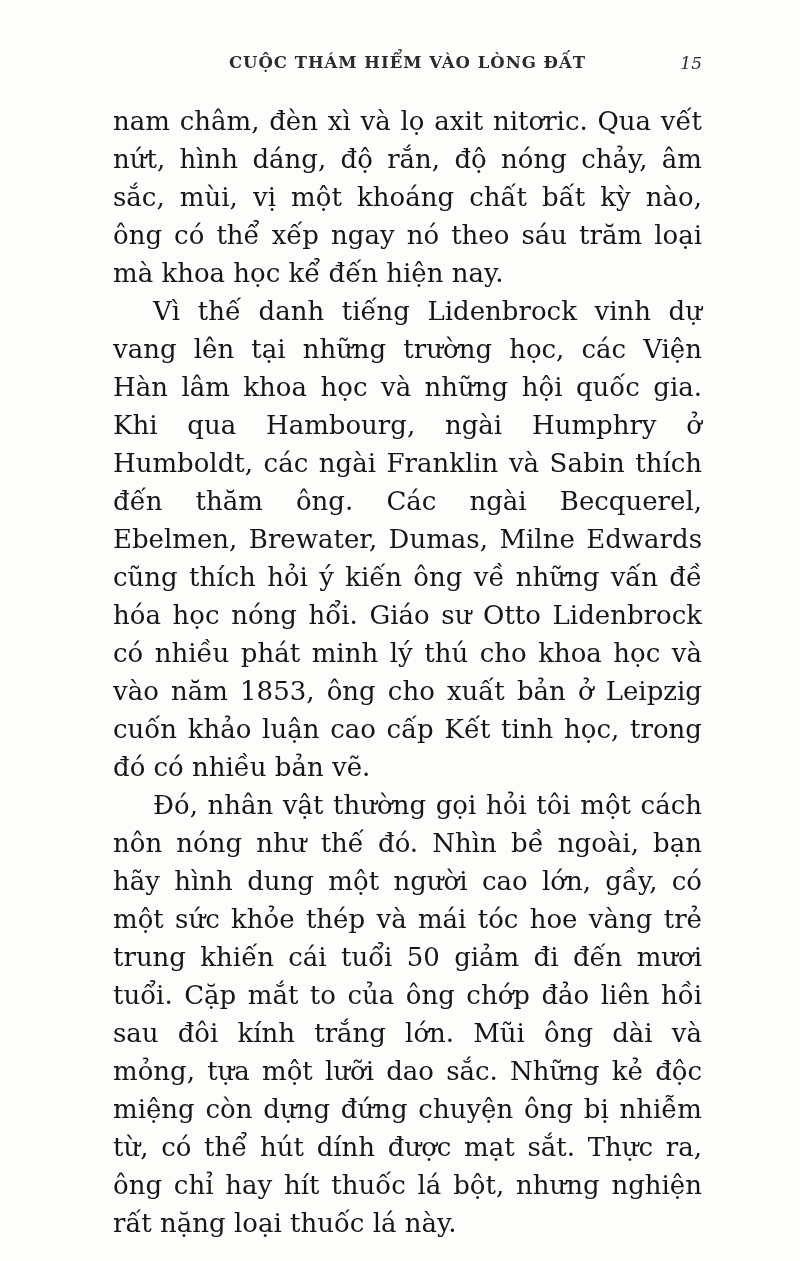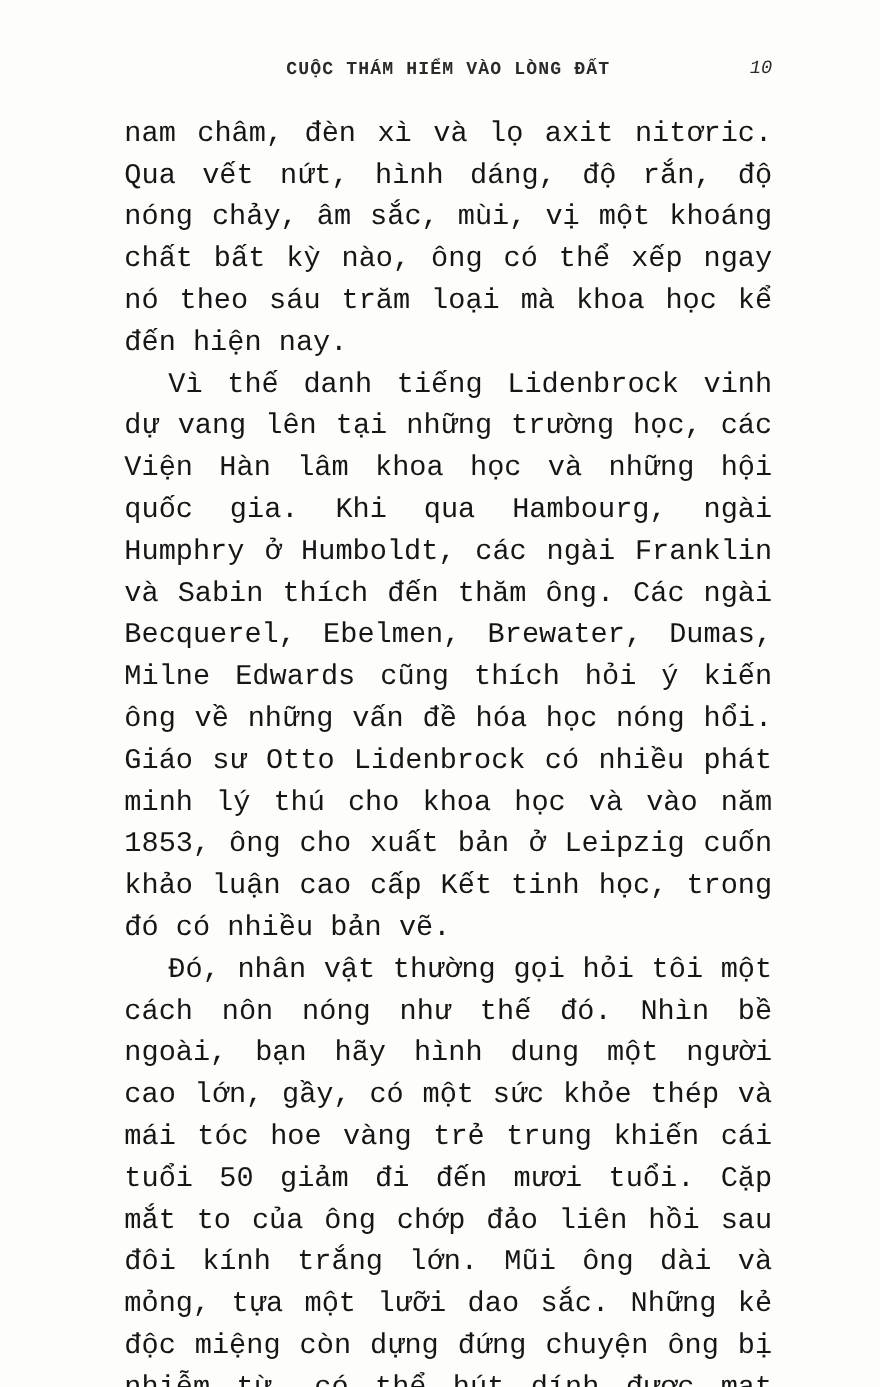--- a/index.html
+++ b/index.html
@@ -12,21 +12,20 @@
     background: #fdfdfb;
     color: #1c1c1c;
     font-family: "DejaVu Serif", "Liberation Serif", serif;
     overflow: hidden;
   }
   .page {
     box-sizing: border-box;
     width: 800px;
     height: 1261px;
     padding: 52px 98px 0 113px;
-    font-family: Liberation Mono, monospace;
   }
   .running-head {
     position: relative;
     text-align: center;
     font-size: 16.5px;
     font-weight: 700;
     letter-spacing: 1px;
     color: #2b2b2b;
     line-height: 22px;
     margin-bottom: 28px;
@@ -55,21 +54,21 @@
     text-indent: 40px;
   }
 </style>
 </head>
 <body>
 
 <div class="page">
 
   <header class="running-head">
     <span class="head-title">CUỘC THÁM HIỂM VÀO LÒNG ĐẤT</span>
-    <span class="page-num">10</span>
+    <span class="page-num">15</span>
   </header>
 
   <main class="body-text">
     <p>nam châm, đèn xì và lọ axit nitơric. Qua vết nứt, hình dáng, độ rắn, độ nóng chảy, âm sắc, mùi, vị một khoáng chất bất kỳ nào, ông có thể xếp ngay nó theo sáu trăm loại mà khoa học kể đến hiện nay.</p>
     <p class="indent">Vì thế danh tiếng Lidenbrock vinh dự vang lên tại những trường học, các Viện Hàn lâm khoa học và những hội quốc gia. Khi qua Hambourg, ngài Humphry ở Humboldt, các ngài Franklin và Sabin thích đến thăm ông. Các ngài Becquerel, Ebelmen, Brewater, Dumas, Milne Edwards cũng thích hỏi ý kiến ông về những vấn đề hóa học nóng hổi. Giáo sư Otto Lidenbrock có nhiều phát minh lý thú cho khoa học và vào năm 1853, ông cho xuất bản ở Leipzig cuốn khảo luận cao cấp Kết tinh học, trong đó có nhiều bản vẽ.</p>
     <p class="indent">Đó, nhân vật thường gọi hỏi tôi một cách nôn nóng như thế đó. Nhìn bề ngoài, bạn hãy hình dung một người cao lớn, gầy, có một sức khỏe thép và mái tóc hoe vàng trẻ trung khiến cái tuổi 50 giảm đi đến mươi tuổi. Cặp mắt to của ông chớp đảo liên hồi sau đôi kính trắng lớn. Mũi ông dài và mỏng, tựa một lưỡi dao sắc. Những kẻ độc miệng còn dựng đứng chuyện ông bị nhiễm từ, có thể hút dính được mạt sắt. Thực ra, ông chỉ hay hít thuốc lá bột, nhưng nghiện rất nặng loại thuốc lá này.</p>
   </main>
 
 </div>
 

